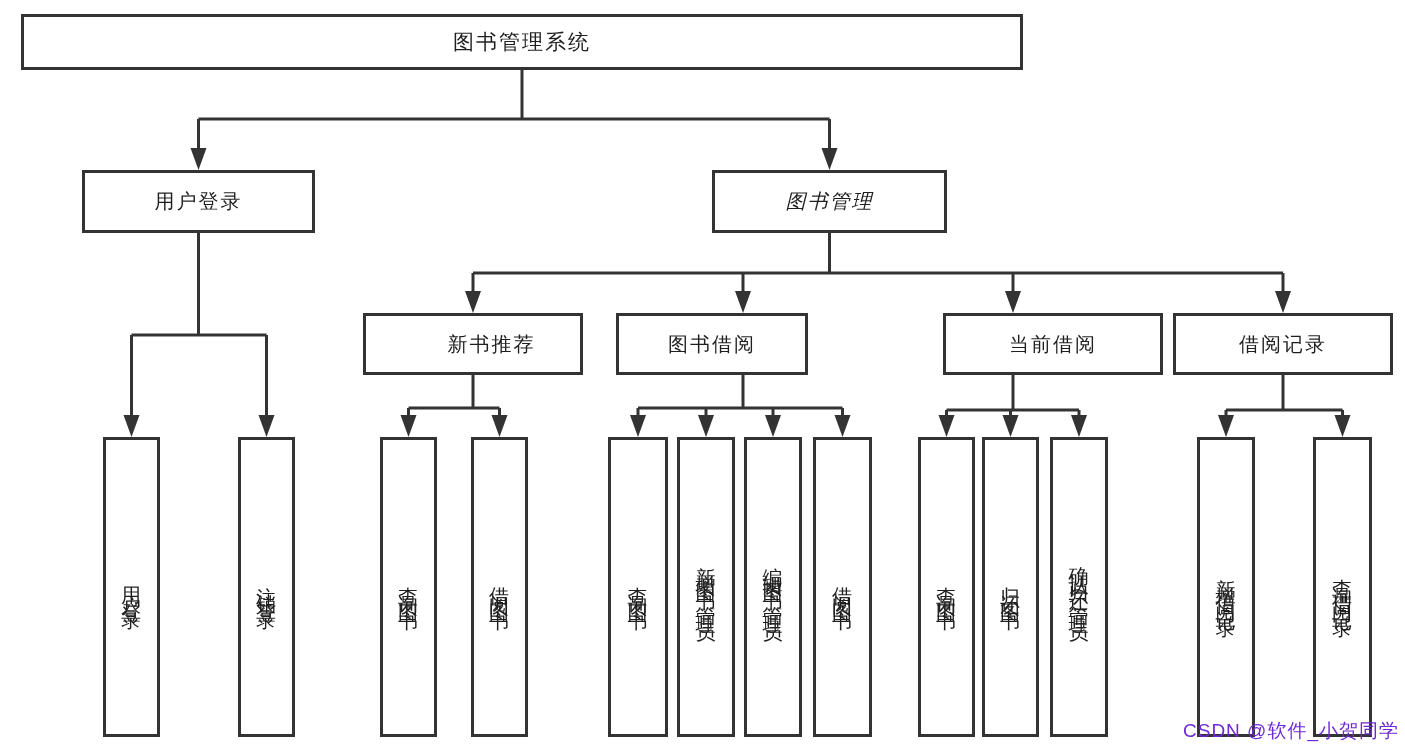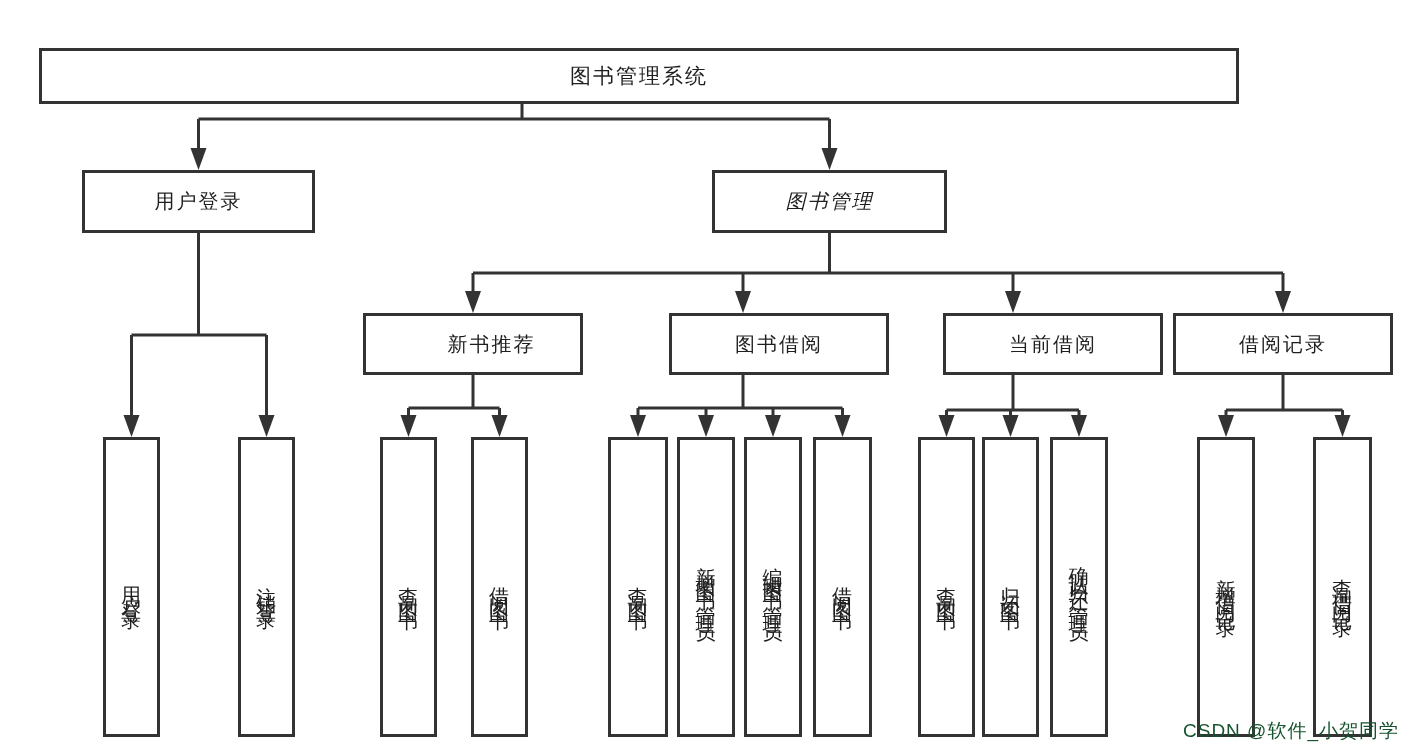--- a/index.html
+++ b/index.html
@@ -45,21 +45,21 @@
     text-orientation: upright;
     font-size: 20px;
     letter-spacing: 8px;
     line-height: 1;
   }
   .watermark {
     position: absolute;
     left: 1183px;
     top: 718px;
     font-size: 19px;
-    color: #14532d;
+    color: #6d28d9;
     white-space: nowrap;
     letter-spacing: 1px;
   }
 </style>
 </head>
 <body>
 
 <div id="canvas">
 
   <svg id="wires" viewBox="0 0 1405 747" xmlns="http://www.w3.org/2000/svg">
@@ -124,35 +124,35 @@
       <polygon points="765,415 781,415 773,437"></polygon>
       <polygon points="834.5,415 850.5,415 842.5,437"></polygon>
       <polygon points="938.5,415 954.5,415 946.5,437"></polygon>
       <polygon points="1002.5,415 1018.5,415 1010.5,437"></polygon>
       <polygon points="1071,415 1087,415 1079,437"></polygon>
       <polygon points="1218,415 1234,415 1226,437"></polygon>
       <polygon points="1334.5,415 1350.5,415 1342.5,437"></polygon>
     </g>
   </svg>
 
-  <div class="node h root" style="left:39px; top:14px; width:1200px; height:56px;margin-top:34px;">
+  <div class="node h root" style="left:21px; top:14px; width:1002px; height:56px;">
     <span>图书管理系统</span>
   </div>
 
   <div class="node h" style="left:82px; top:170px; width:233px; height:63px;">
     <span>用户登录</span>
   </div>
   <div class="node h" style="left:712px; top:170px; width:235px; height:63px;font-style:italic;">
     <span>图书管理</span>
   </div>
 
   <div class="node h" style="left:363px; top:313px; width:220px; height:62px;padding-left:37px;">
     <span>新书推荐</span>
   </div>
-  <div class="node h" style="left:669px; top:313px; width:220px; height:62px;">
+  <div class="node h" style="left:616px; top:313px; width:192px; height:62px;">
     <span>图书借阅</span>
   </div>
   <div class="node h" style="left:943px; top:313px; width:220px; height:62px;">
     <span>当前借阅</span>
   </div>
   <div class="node h" style="left:1173px; top:313px; width:220px; height:62px;">
     <span>借阅记录</span>
   </div>
 
   <div class="node v" style="left:103px; top:437px; width:57px; height:300px;">

